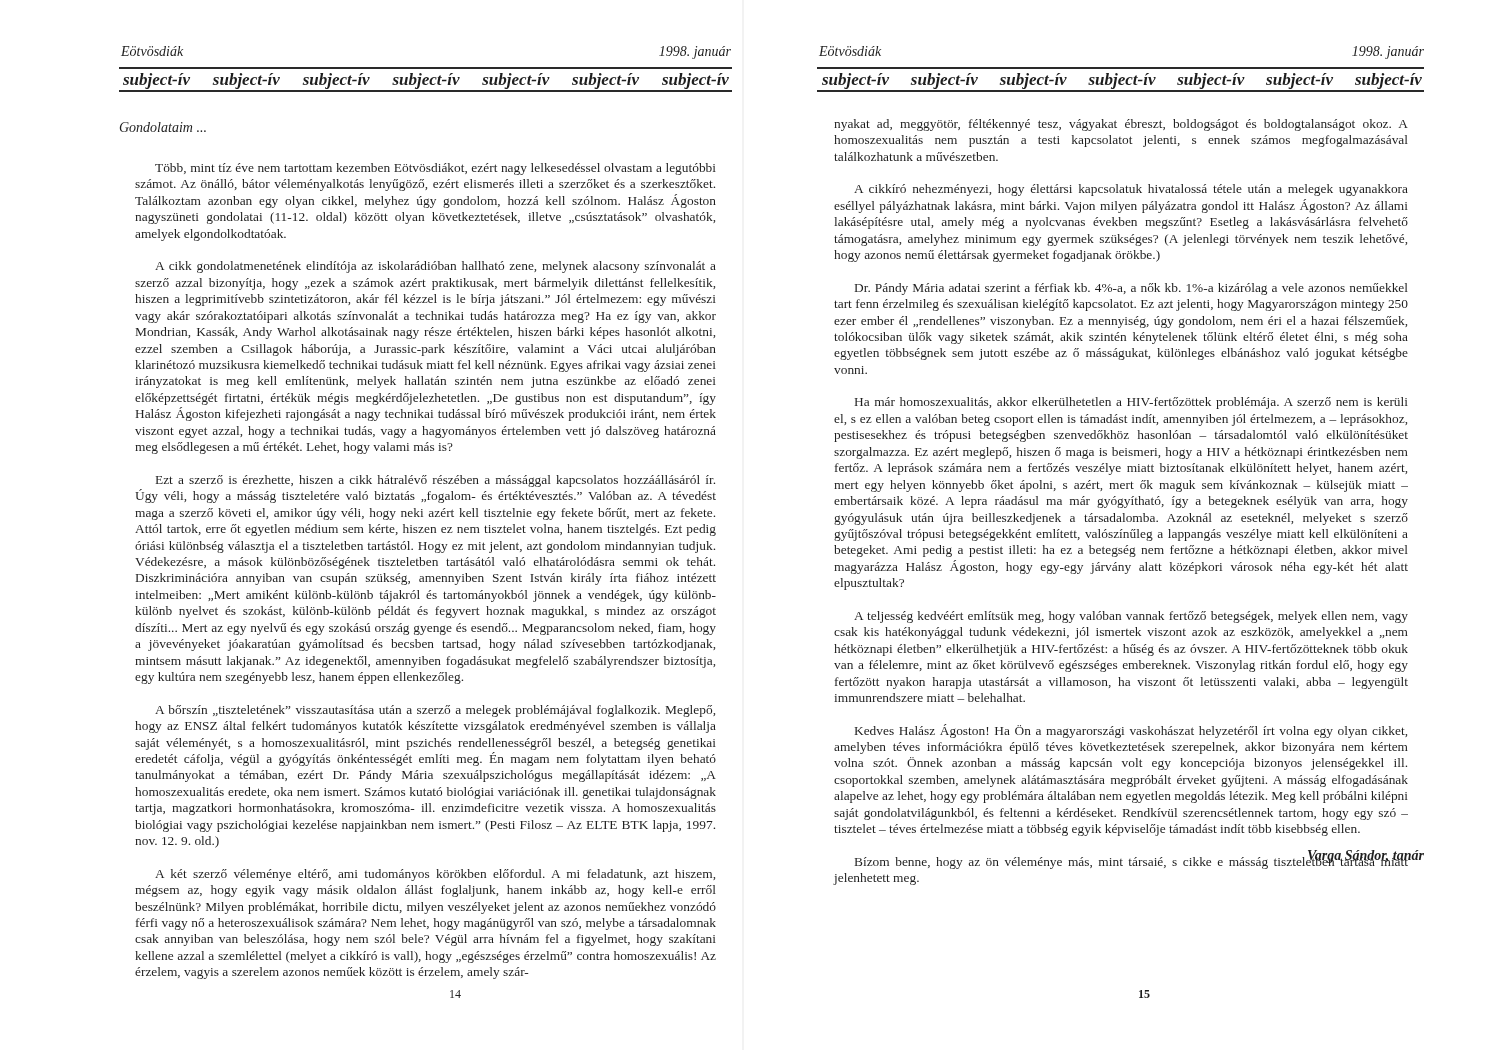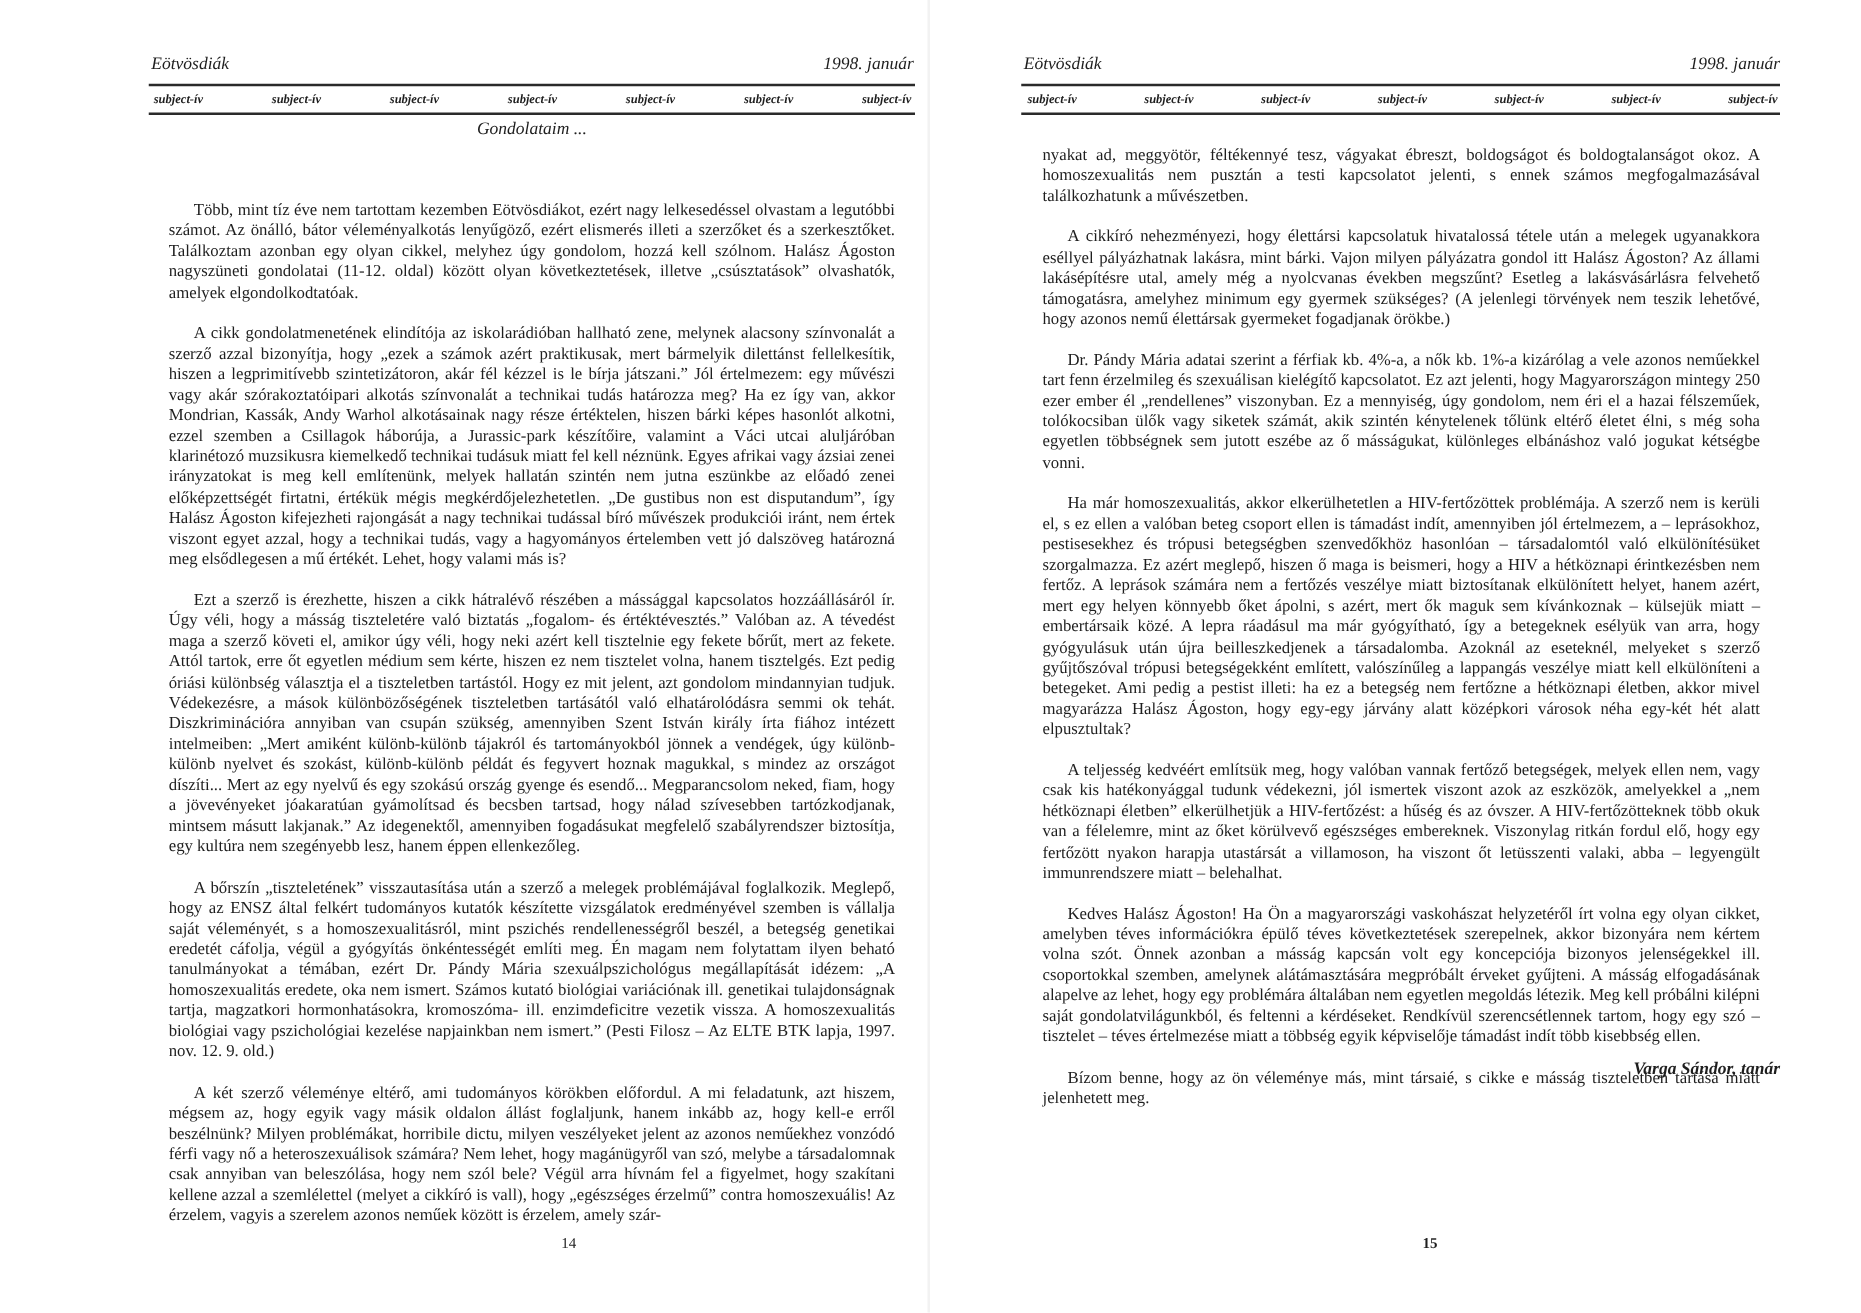--- a/index.html
+++ b/index.html
@@ -18,26 +18,26 @@
   }
   .left .header-row { left:121px; width:610px; }
   .right .header-row { left:75px; width:605px; }
   .rule-top { position:absolute; height:2px; background:#2a2a2a; top:67px; }
   .rule-bot { position:absolute; height:2px; background:#2a2a2a; top:90px; }
   .left .rule-top, .left .rule-bot { left:119px; width:613px; }
   .right .rule-top, .right .rule-bot { left:73px; width:607px; }
   .subject-row {
     position:absolute; top:70px; height:19px;
     display:flex; justify-content:space-between; align-items:center;
-    font-style:italic; font-weight:bold; font-size:10px;
+    font-style:italic; font-weight:bold; font-size:17px;
   }
   .left .subject-row { left:123px; width:606px; }
   .right .subject-row { left:78px; width:600px; }
   .article-title {
-    position:absolute; top:96px; left:119px; width:613px; text-align:center;
+    position:absolute; top:120px; left:119px; width:613px; 
     font-style:italic; font-size:14px;
   }
   .body-text {
     position:absolute; font-size:13.4px; line-height:16.45px; text-align:justify;
     hyphens:manual;
   }
   .left .body-text { left:119px; width:613px; top:144px; }
   .right .body-text { left:74px; width:606px; top:100px; }
   .body-text p { margin:16px; text-indent:20px; }
   .body-text p.cont { text-indent:0; }

